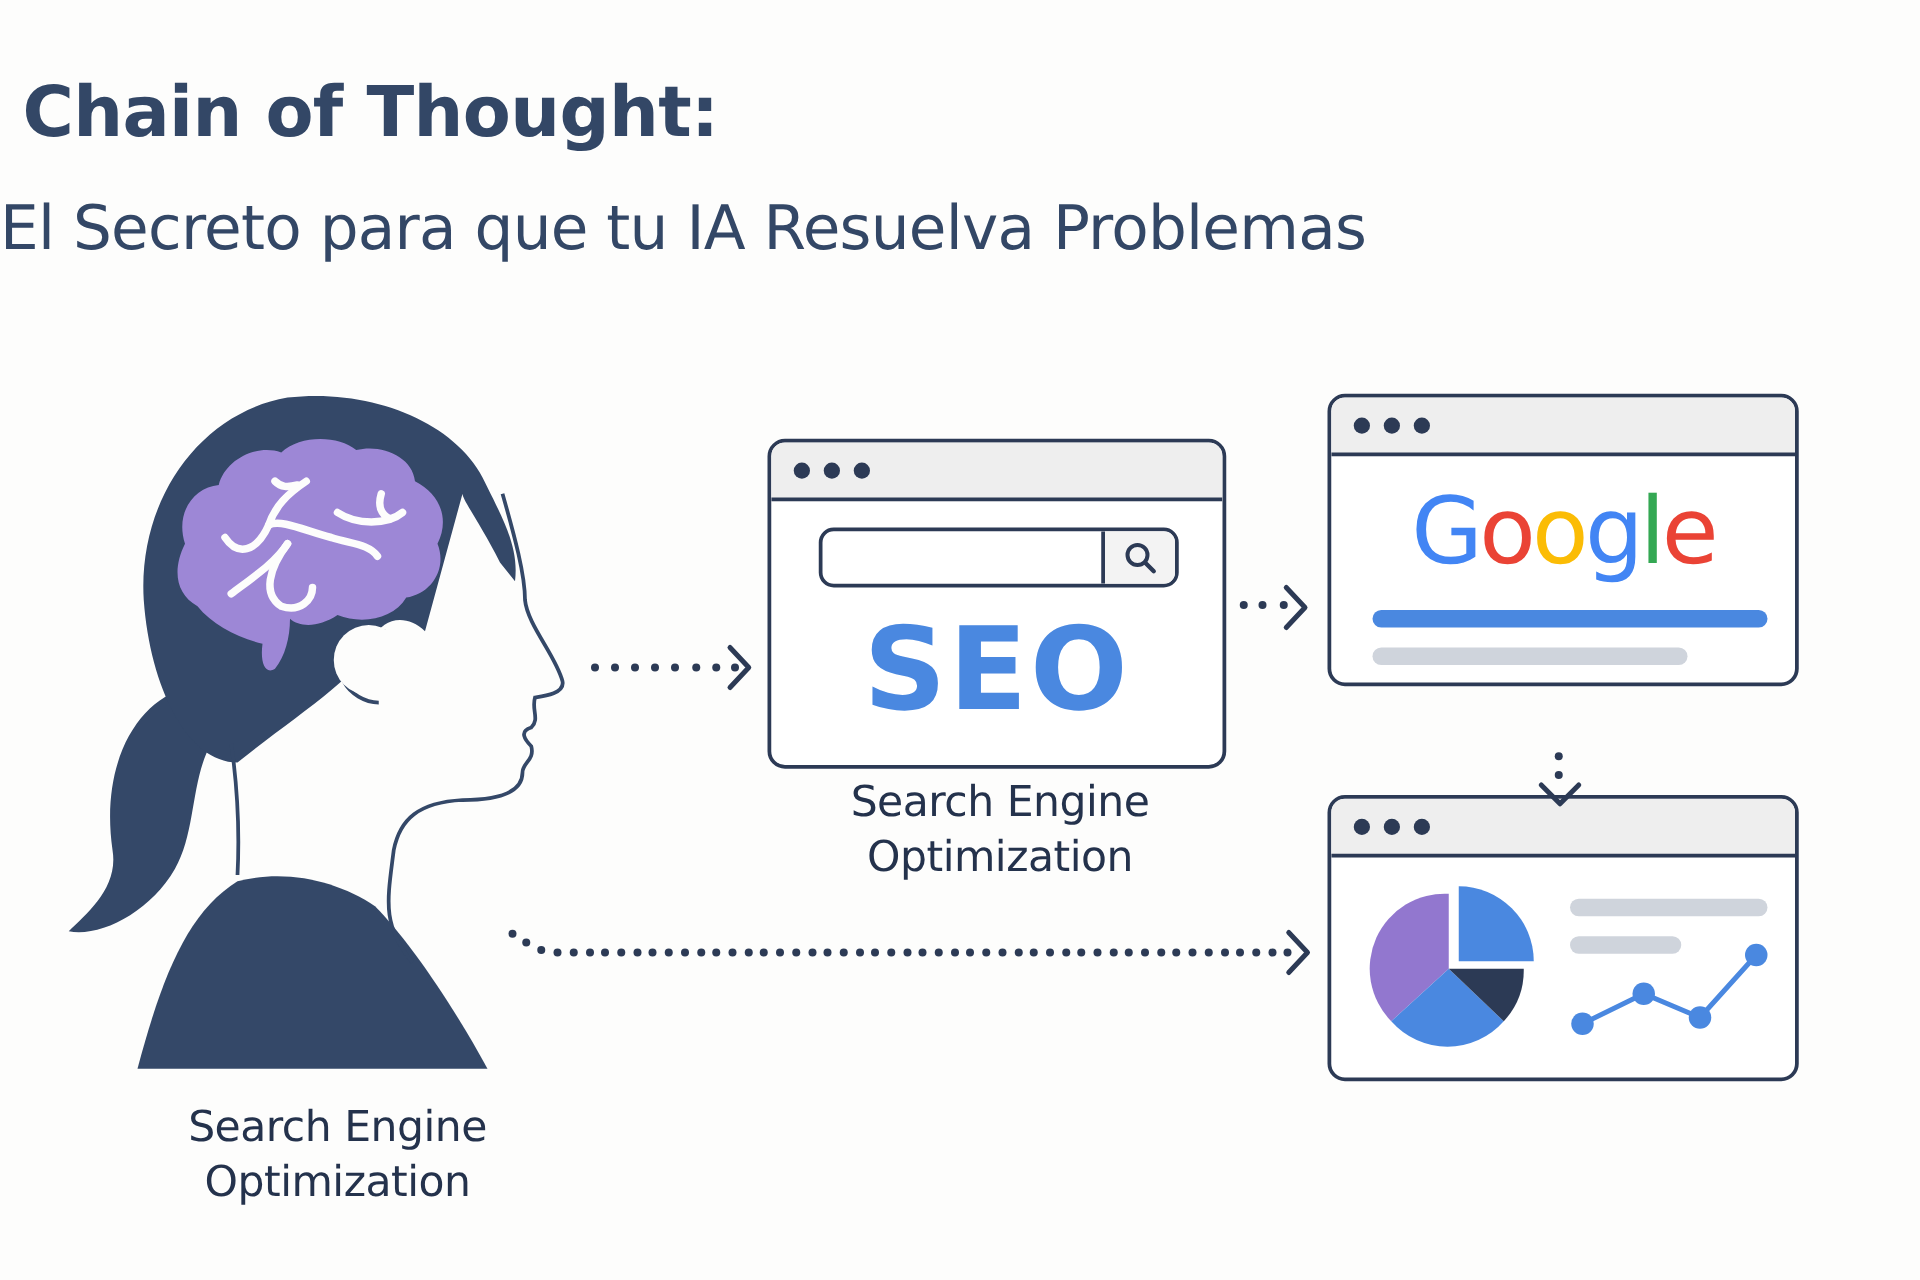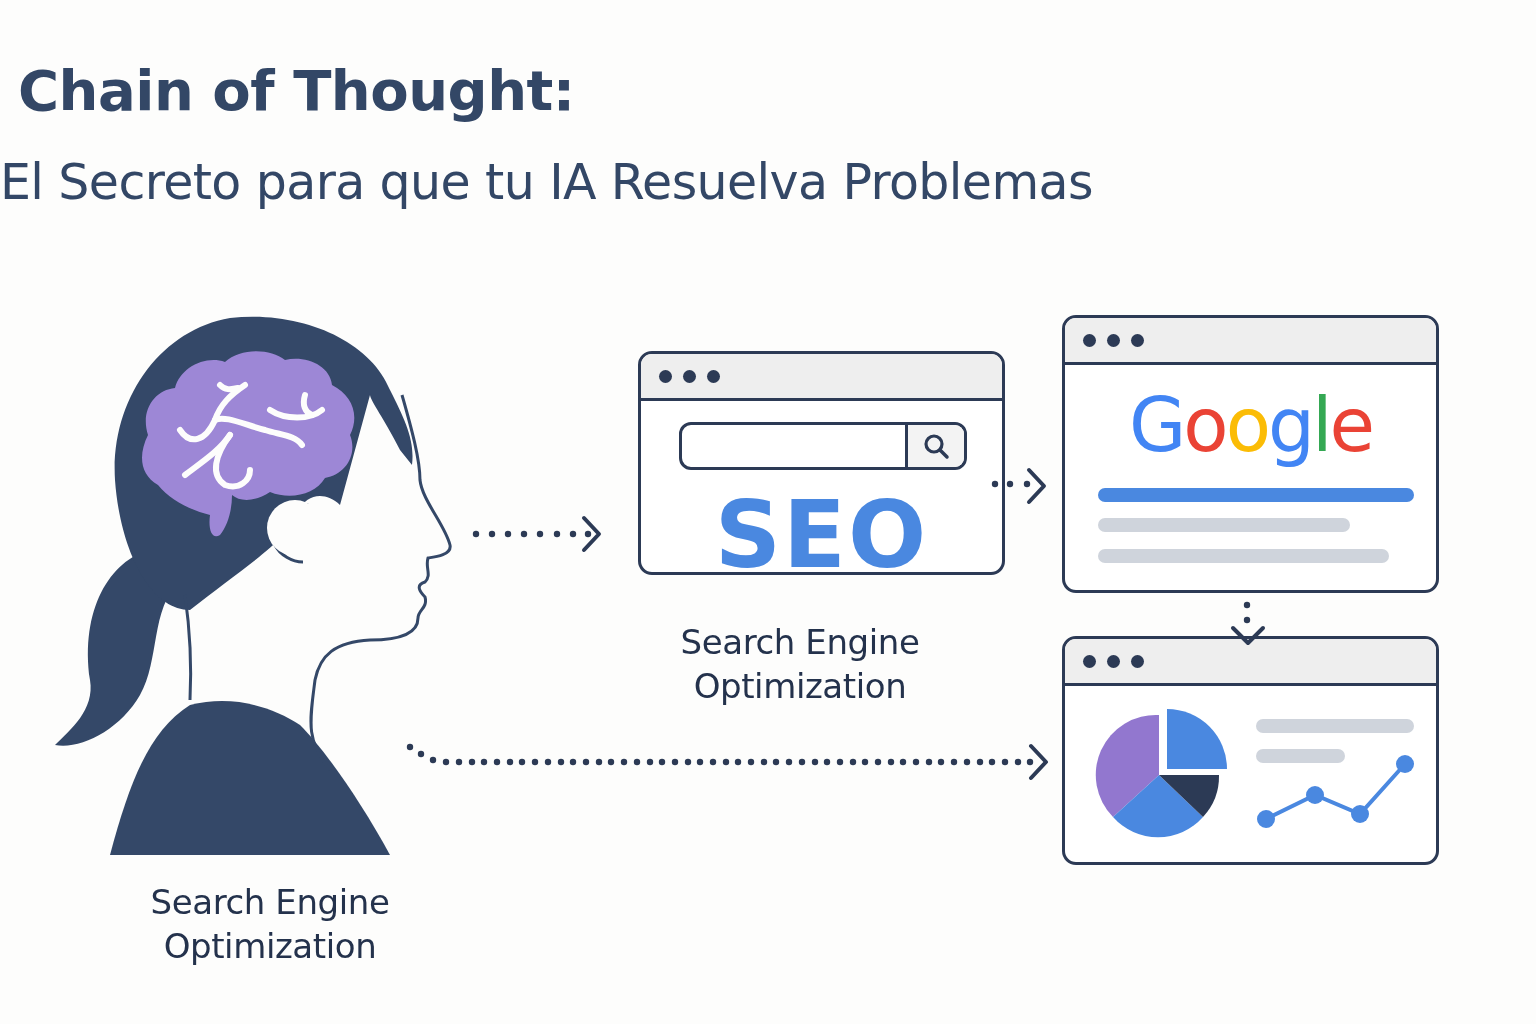--- a/index.html
+++ b/index.html
@@ -87,42 +87,42 @@
     <path d="M265 85 C 262 95, 265 102, 272 105"></path>
     <path d="M180 75 C 185 80, 190 80, 198 78"></path>
   </g>
 </svg>
 
 <div class="abs caption" style="left:100px;width:340px;top:880px;">
   <div>Search Engine</div>
   <div>Optimization</div>
 </div>
 
-<div class="abs window" style="left:614px;top:351px;width:367px;height:224px;margin-left:24px;">
+<div class="abs window" style="left:614px;top:351px;width:367px;height:264px;">
   <div class="bar">
       <span></span>
       <span></span>
       <span></span>
     </div>
   <div class="abs searchbox">
     <div class="btn">
       <svg width="30" height="30" viewBox="0 0 30 30">
         <circle cx="13" cy="13" r="8" fill="none" stroke="#2c3a55" stroke-width="3.2"></circle>
         <line x1="19" y1="19" x2="26" y2="26" stroke="#2c3a55" stroke-width="3.5" stroke-linecap="round"></line>
       </svg>
     </div>
   </div>
   <div class="abs seo">SEO</div>
 </div>
 <div class="abs caption" style="left:620px;width:360px;top:620px;">
   <div>Search Engine</div>
   <div>Optimization</div>
 </div>
 
-<div class="abs window" style="left:1062px;top:315px;width:377px;height:278px;">
+<div class="abs window" style="left:1062px;top:315px;width:377px;height:234px;">
   <div class="bar">
       <span></span>
       <span></span>
       <span></span>
     </div>
   <div class="abs google">
     <span style="color:#4285F4">G</span><span style="color:#EA4335">o</span><span style="color:#FBBC05">o</span><span style="color:#4285F4">g</span><span style="color:#34A853">l</span><span style="color:#EA4335">e</span>
   </div>
   <div class="pill" style="left:33px;top:170px;width:316px;background:#4a88e0;"></div>
   <div class="pill" style="left:33px;top:200px;width:252px;background:#cfd4dc;"></div>

